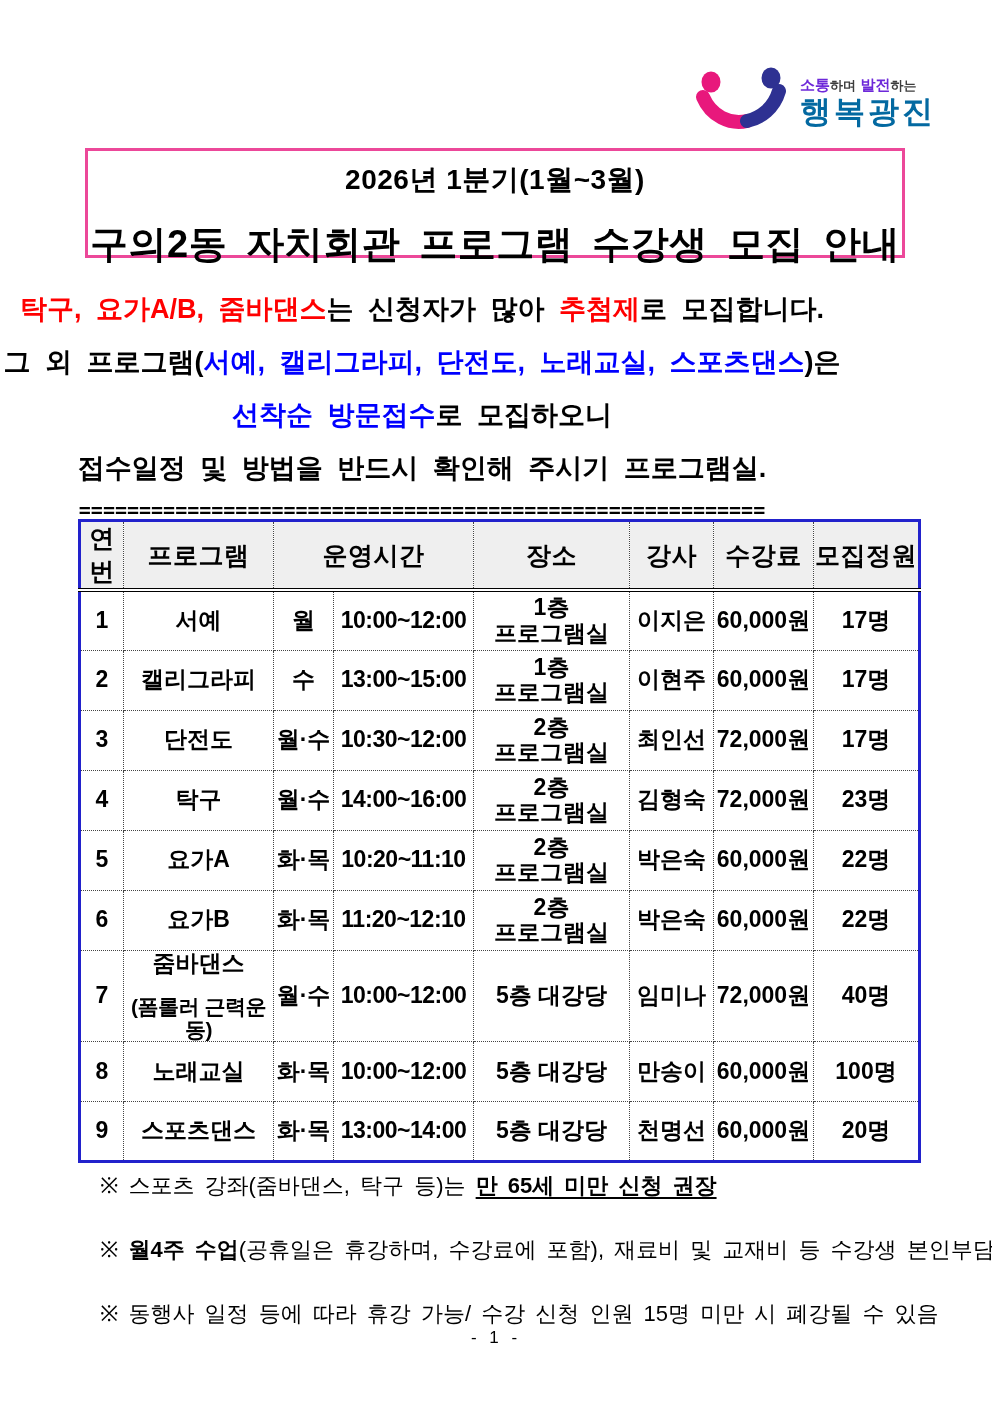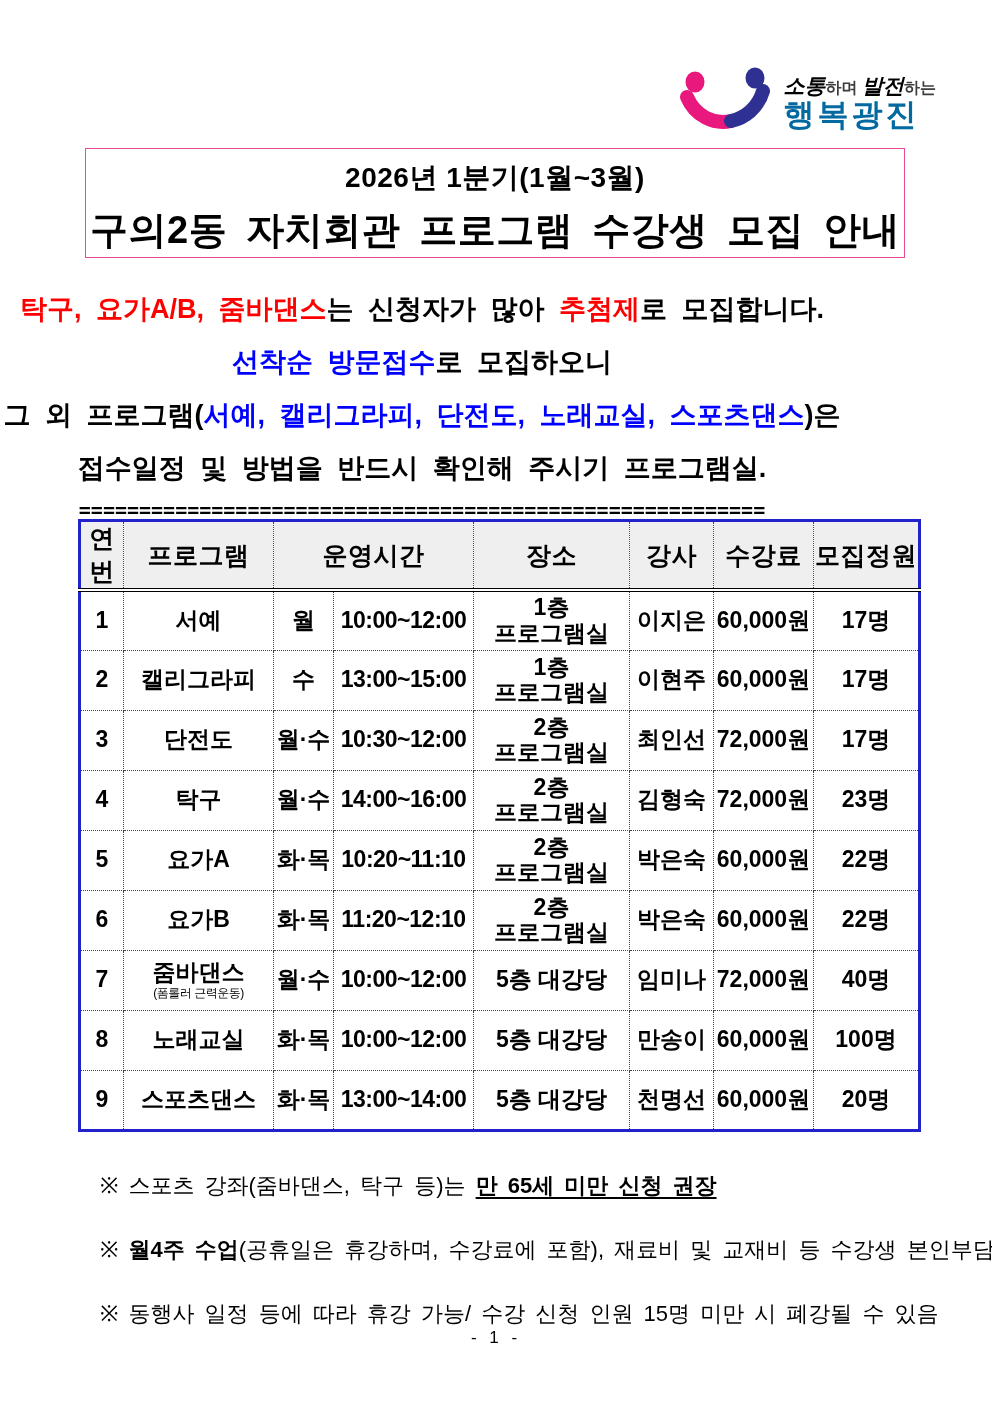--- a/index.html
+++ b/index.html
@@ -10,31 +10,31 @@
     color: #000;
     position: relative;
     overflow: hidden;
   }
   .page { position: relative; width: 992px; height: 1403px; background: #fff; }
 
   
   .logo { position: absolute; top: 66px; right: 56px; display: flex; align-items: center; gap: 10px; }
   .logo-text { display: flex; flex-direction: column; align-items: flex-start; line-height: 1.05; }
   .logo-tagline { font-weight: bold; white-space: nowrap; }
-  .logo-tagline .big   { color: #000000; font-size: 21px; font-style: italic; }
-  .logo-tagline .small { color: #3d3d3d; font-size: 16px; }
+  .logo-tagline .big   { color: #6d28d9; font-size: 15px; }
+  .logo-tagline .small { color: #3d3d3d; font-size: 13px; }
   .logo-name { color: #0369a1; font-size: 31px; font-weight: bold; letter-spacing: 3px; margin-top: 2px; white-space: nowrap; }
 
   
   .title-box {
     position: absolute; top: 148px; left: 85px; width: 820px; height: 110px;
-    border: 1px solid #ec4899; text-align: center; padding-top: 10px; background: #fff;
+    border: 3px solid #ec4899; text-align: center; padding-top: 10px; background: #fff;
   }
   .title-line1 { font-size: 28px; font-weight: bold; letter-spacing: 0.5px; }
-  .title-line2 { font-size: 38px; font-weight: bold; letter-spacing: 0.5px; word-spacing: 8px; margin-top: 8px; white-space: nowrap; }
+  .title-line2 { font-size: 38px; font-weight: bold; letter-spacing: 0.5px; word-spacing: 8px; margin-top: 20px; white-space: nowrap; }
 
   
   .notice { position: absolute; top: 283px; left: 0; width: 844px; text-align: center; }
   .notice p { font-size: 27px; font-weight: bold; height: 53px; line-height: 53px; word-spacing: 7px; white-space: nowrap; }
   .red  { color: #FF0000; }
   .blue { color: #0000FF; }
   .separator {
     font-family: "DejaVu Sans Mono", monospace;
     font-size: 20px; font-weight: bold; letter-spacing: 0px;
     line-height: 26px; margin-top: 2px; white-space: nowrap;
@@ -57,21 +57,21 @@
     height: 49px;
     border-bottom: 4px double #000;
     letter-spacing: 0.5px;
   }
   .program-table td {
     font-size: 23px; font-weight: bold;
     height: 60px; line-height: 1.1;
   }
   .cell-place { white-space: pre-line; }
   .cell-time { font-size: 22px; letter-spacing: -0.5px; }
-  .sub-label { display: block; font-size: 12px; font-weight: normal; letter-spacing: -0.5px; margin-top: 1px; }
+  .sub-label { display: block; font-size: 21px; font-weight: bold; letter-spacing: -0.5px; margin-top: 19px; }
 
   
   .footnotes { position: absolute; top: 1136px; left: 100px; width: 820px; }
   .footnotes p { font-size: 22px; line-height: 28px; margin-bottom: 21px; word-spacing: 4px; white-space: nowrap; margin-top: 36px; }
   .fn-mark { margin-right: 10px; }
   .fn-strong { font-weight: bold; }
   .fn-strong.underline { text-decoration: underline; text-underline-offset: 4px; }
 
   
   .page-number { position: absolute; top: 1328px; left: 0; width: 992px; text-align: center; font-size: 17px; letter-spacing: 4px; }
@@ -99,22 +99,22 @@
     </div>
   </div>
 
   <div class="title-box">
     <div class="title-line1">2026년 1분기(1월~3월)</div>
     <div class="title-line2">구의2동 자치회관 프로그램 수강생 모집 안내</div>
   </div>
 
   <div class="notice">
     <p><span class="red">탁구, 요가A/B, 줌바댄스</span><span>는 신청자가 많아 </span><span class="red">추첨제</span><span>로 모집합니다.</span></p>
+    <p><span>그 외 프로그램(</span><span class="blue">서예, 캘리그라피, 단전도, 노래교실, 스포츠댄스</span><span>)은</span></p>
     <p><span class="blue">선착순 방문접수</span><span>로 모집하오니</span></p>
-    <p><span>그 외 프로그램(</span><span class="blue">서예, 캘리그라피, 단전도, 노래교실, 스포츠댄스</span><span>)은</span></p>
     <p>접수일정 및 방법을 반드시 확인해 주시기 프로그램실.</p>
     <div class="separator">=========================================================</div>
   </div>
 
   <table class="program-table">
     <colgroup>
       <col style="width:44px">
         <col style="width:150px">
         <col style="width:60px">
         <col style="width:140px">

